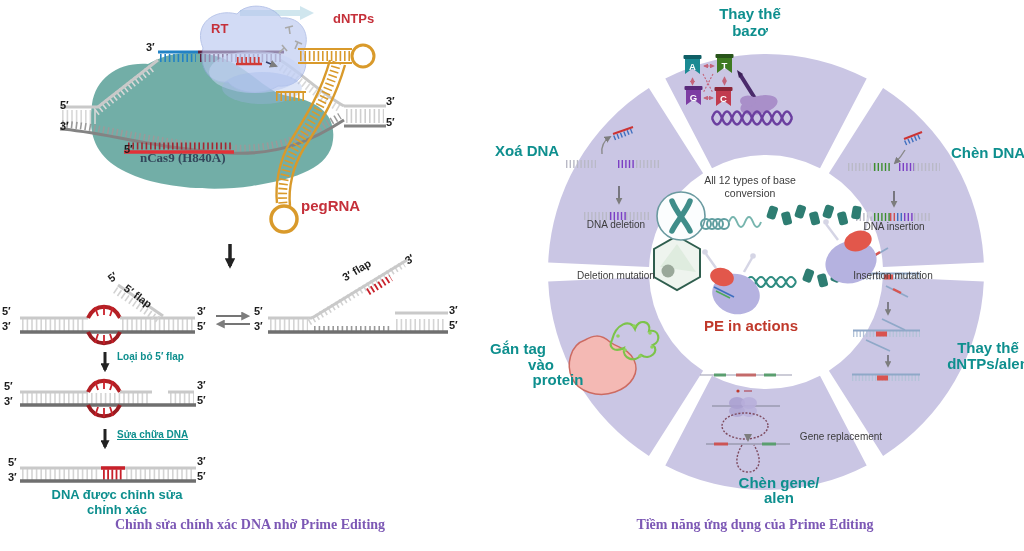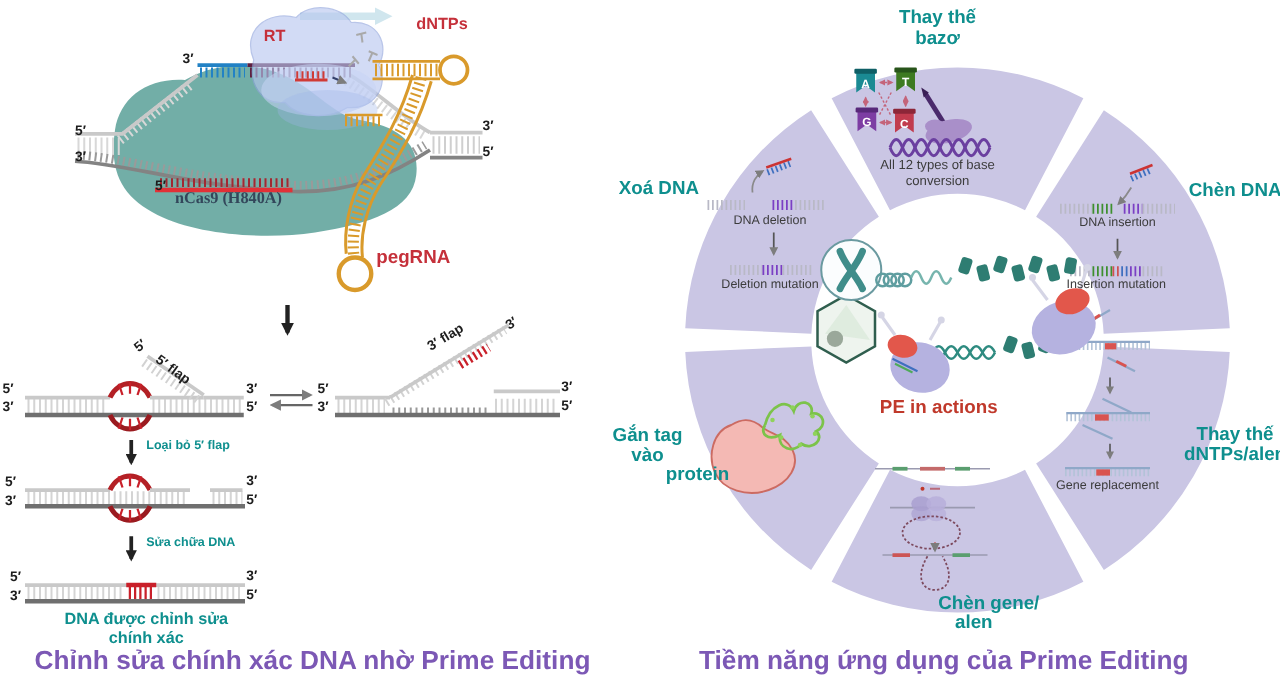--- a/index.html
+++ b/index.html
@@ -4,24 +4,24 @@
 <style>
   html,body{margin:0;padding:0;background:#fff;}
   #stage{position:relative;width:1024px;height:551px;background:#ffffff;overflow:hidden;
          font-family:"Liberation Sans",sans-serif;}
   #art{position:absolute;left:0;top:0;}
   .t{position:absolute;white-space:nowrap;}
   .s{font-size:11px;font-weight:bold;color:#1d1d1d;}
   .red{color:#c5303a;font-weight:bold;}
   .teal{color:#0e8f8e;font-weight:bold;}
   .navy{color:#33475b;font-weight:bold;}
-  .cap{color:#7c58b5;font-weight:bold;font-size:21px;transform:translateX(-50%);}
+  .cap{color:#7c58b5;font-weight:bold;font-size:14px;transform:translateX(-50%);font-family:Liberation Serif, serif;}
   .head{font-size:15px;text-align:center;}
   .ctr{transform:translateX(-50%);text-align:center;}
-  .mini{font-size:10px;color:#3c3c3c;}
+  .mini{font-size:10px;color:#3c3c3c;margin-top:48px;}
   .step{font-size:10px;}
 </style>
 </head>
 <body>
 
 <div id="stage">
 
 <svg id="art" width="1024" height="551" viewBox="0 0 1024 551">
   <defs>
     <marker id="mB" viewBox="0 0 8 8" refX="6" refY="4" markerWidth="3" markerHeight="3" orient="auto">
@@ -381,47 +381,47 @@
   <span class="t s" style="left:449px;top:304px;">3′</span>
   <span class="t s" style="left:449px;top:319px;">5′</span>
 
   <span class="t teal step" style="left:117px;top:351px;">Loại bỏ 5′ flap</span>
 
   <span class="t s" style="left:4px;top:380px;">5′</span>
   <span class="t s" style="left:4px;top:395px;">3′</span>
   <span class="t s" style="left:197px;top:379px;">3′</span>
   <span class="t s" style="left:197px;top:394px;">5′</span>
 
-  <span class="t teal step" style="left:117px;top:429px;">Sửa chữa DNA</span>
+  <span class="t teal step" style="left:117px;top:429px;text-decoration:underline;">Sửa chữa DNA</span>
 
   <span class="t s" style="left:8px;top:456px;">5′</span>
   <span class="t s" style="left:8px;top:471px;">3′</span>
   <span class="t s" style="left:197px;top:455px;">3′</span>
   <span class="t s" style="left:197px;top:470px;">5′</span>
 
   <span class="t teal ctr" style="left:117px;top:487px;font-size:13px;">DNA được chỉnh sửa</span>
   <span class="t teal ctr" style="left:117px;top:502px;font-size:13px;">chính xác</span>
 
   <span class="t cap" style="left:250px;top:517px;">Chỉnh sửa chính xác DNA nhờ Prime Editing</span>
 
   <span class="t teal head ctr" style="left:750px;top:5px;">Thay thế</span>
   <span class="t teal head ctr" style="left:750px;top:22px;">bazơ</span>
   <span class="t teal head" style="left:495px;top:142px;">Xoá DNA</span>
   <span class="t teal head" style="left:951px;top:144px;">Chèn DNA</span>
   <span class="t teal head ctr" style="left:518px;top:340px;">Gắn tag</span>
-  <span class="t teal head ctr" style="left:518px;top:356px;">vào</span>
+  <span class="t teal head ctr" style="left:541px;top:356px;">vào</span>
   <span class="t teal head ctr" style="left:518px;top:371px;margin-left:40px;">protein</span>
   <span class="t teal head ctr" style="left:988px;top:339px;">Thay thế</span>
   <span class="t teal head ctr" style="left:988px;top:355px;">dNTPs/alen</span>
-  <span class="t teal head ctr" style="left:779px;top:474px;margin-left:12px;">Chèn gene/</span>
+  <span class="t teal head ctr" style="left:779px;top:474px;">Chèn gene/</span>
   <span class="t teal head ctr" style="left:779px;top:489px;">alen</span>
 
   <div class="t mini" style="left:750px;top:126px;width:132px;transform:translateX(-50%);text-align:center;white-space:normal;line-height:1.25;font-size:10.5px;">All 12 types of base conversion</div>
   <span class="t mini ctr" style="left:616px;top:171px;">DNA deletion</span>
   <span class="t mini ctr" style="left:616px;top:222px;">Deletion mutation</span>
   <span class="t mini ctr" style="left:894px;top:173px;">DNA insertion</span>
   <span class="t mini ctr" style="left:893px;top:222px;">Insertion mutation</span>
-  <span class="t mini ctr" style="left:886px;top:383px;text-align:right;">Gene replacement</span>
+  <span class="t mini ctr" style="left:841px;top:383px;text-align:right;">Gene replacement</span>
 
   <span class="t ctr" style="left:751px;top:317px;font-size:15px;font-weight:bold;color:#c0392b;">PE in actions</span>
 
   <span class="t cap" style="left:755px;top:517px;">Tiềm năng ứng dụng của Prime Editing</span>
 </div>
 
 </body></html>

